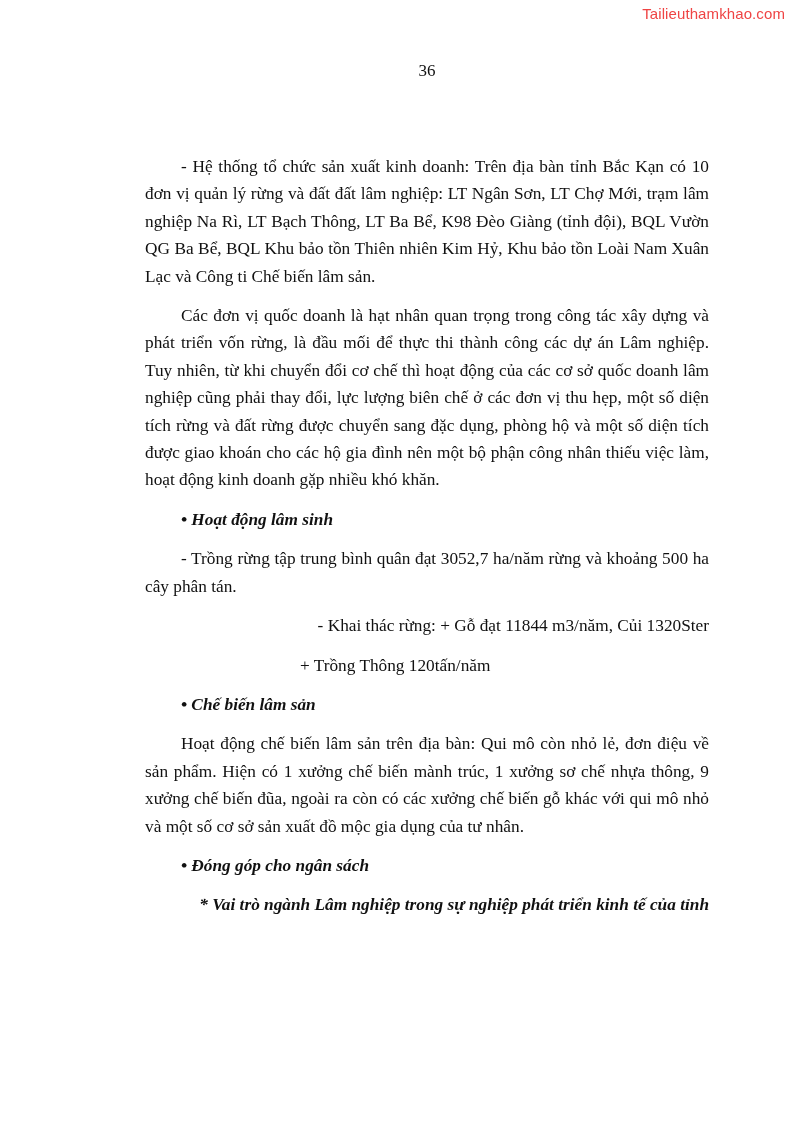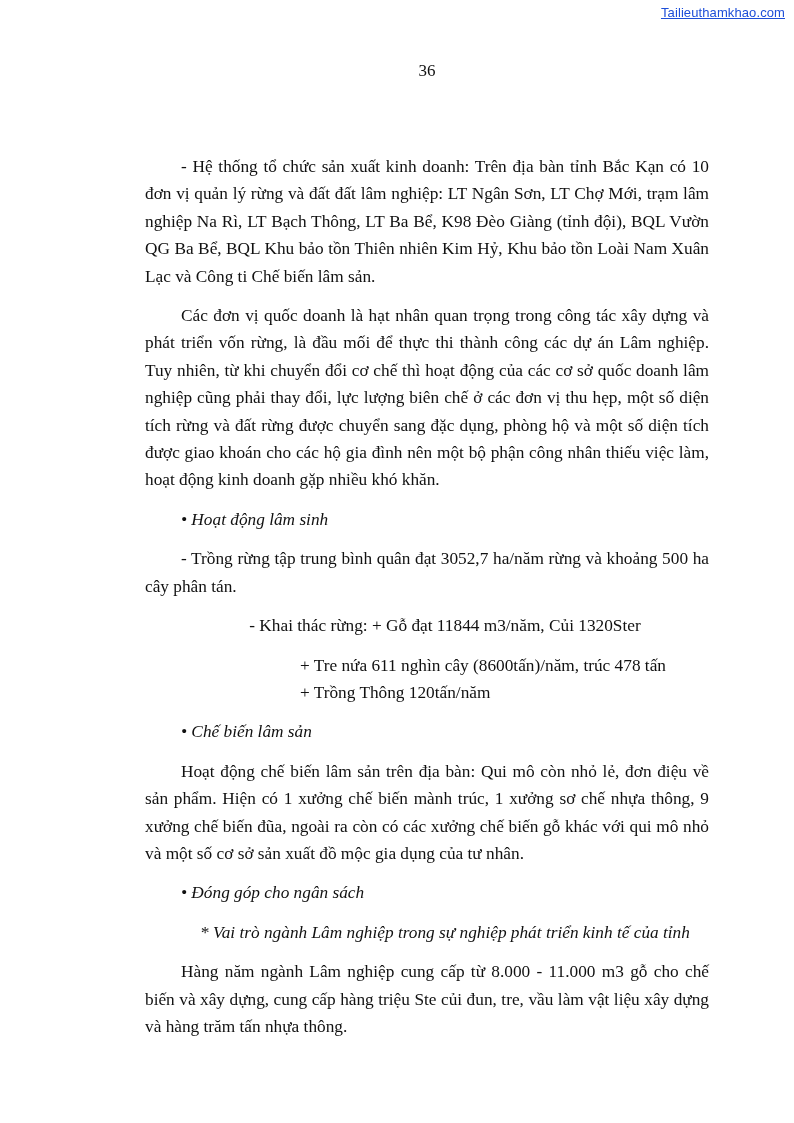--- a/index.html
+++ b/index.html
@@ -13,24 +13,23 @@
       position: relative;
       overflow: hidden;
       font-family: "Liberation Serif", "DejaVu Serif", serif;
       color: #111111;
     }
     .watermark {
       position: absolute;
       top: 5px;
       right: 9px;
       font-family: "Liberation Sans", "DejaVu Sans", sans-serif;
-      font-size: 13px;
-      color: #1d4ed8;
+      font-size: 15px;
+      color: #ef4444;
       letter-spacing: 0.1px;
-      text-decoration: underline;
     }
     .page-number {
       position: absolute;
       top: 61px;
       left: 0;
       width: 854px;
       text-align: center;
       font-size: 17px;
       color: #111;
     }
@@ -41,44 +40,43 @@
       width: 588px;
       font-size: 17.3px;
       line-height: 27.4px;
     }
     .p {
       margin: 12px;
       text-align: justify;
       text-indent: 36px;
     }
     .p.tight {
-      text-align: center;
+      text-align: right;
     }
     .italic {
       font-style: italic;
+      font-weight: bold;
     }
     .sub {
       margin: 0;
       padding-left: 167px;
       text-indent: 0;
     }
   </style>
 </head>
 <body>
 
 <div class="watermark">Tailieuthamkhao.com</div>
 
 <div class="page-number">36</div>
 
 <div class="content">
   <p class="p">- Hệ thống tổ chức sản xuất kinh doanh: Trên địa bàn tỉnh Bắc Kạn có 10 đơn vị quản lý rừng và đất đất lâm nghiệp: LT Ngân Sơn, LT Chợ Mới, trạm lâm nghiệp Na Rì, LT Bạch Thông, LT Ba Bể, K98 Đèo Giàng (tỉnh đội), BQL Vườn QG Ba Bể, BQL Khu bảo tồn Thiên nhiên Kim Hỷ, Khu bảo tồn Loài Nam Xuân Lạc và Công ti Chế biến lâm sản.</p>
   <p class="p"> Các đơn vị quốc doanh là hạt nhân quan trọng trong công tác xây dựng và phát triển vốn rừng, là đầu mối để thực thi thành công các dự án Lâm nghiệp. Tuy nhiên, từ khi chuyển đổi cơ chế thì hoạt động của các cơ sở quốc doanh lâm nghiệp cũng phải thay đổi, lực lượng biên chế ở các đơn vị thu hẹp, một số diện tích rừng và đất rừng được chuyển sang đặc dụng, phòng hộ và một số diện tích được giao khoán cho các hộ gia đình nên một bộ phận công nhân thiếu việc làm, hoạt động kinh doanh gặp nhiều khó khăn.</p>
   <p class="p italic">• Hoạt động lâm sinh</p>
   <p class="p">- Trồng rừng tập trung bình quân đạt 3052,7 ha/năm rừng và khoảng 500 ha cây phân tán.</p>
   <p class="p tight">- Khai thác rừng: + Gỗ đạt 11844 m3/năm, Củi 1320Ster</p>
-  <p class="sub">+ Tre nứa 611 nghìn cây (8600tấn)/năm, trúc 478 tấn</p>
   <p class="sub">+ Trồng Thông 120tấn/năm</p>
   <p class="p italic">• Chế biến lâm sản</p>
   <p class="p">Hoạt động chế biến lâm sản trên địa bàn: Qui mô còn nhỏ lẻ, đơn điệu về sản phẩm. Hiện có 1 xưởng chế biến mành trúc, 1 xưởng sơ chế nhựa thông, 9 xưởng chế biến đũa, ngoài ra còn có các xưởng chế biến gỗ khác với qui mô nhỏ và một số cơ sở sản xuất đồ mộc gia dụng của tư nhân.</p>
   <p class="p italic">• Đóng góp cho ngân sách</p>
   <p class="p italic tight">* Vai trò ngành Lâm nghiệp trong sự nghiệp phát triển kinh tế của tỉnh</p>
-  <p class="p">Hàng năm ngành Lâm nghiệp cung cấp từ 8.000 - 11.000 m3 gỗ cho chế biến và xây dựng, cung cấp hàng triệu Ste củi đun, tre, vầu làm vật liệu xây dựng và hàng trăm tấn nhựa thông.</p>
 </div>
 
 </body></html>

